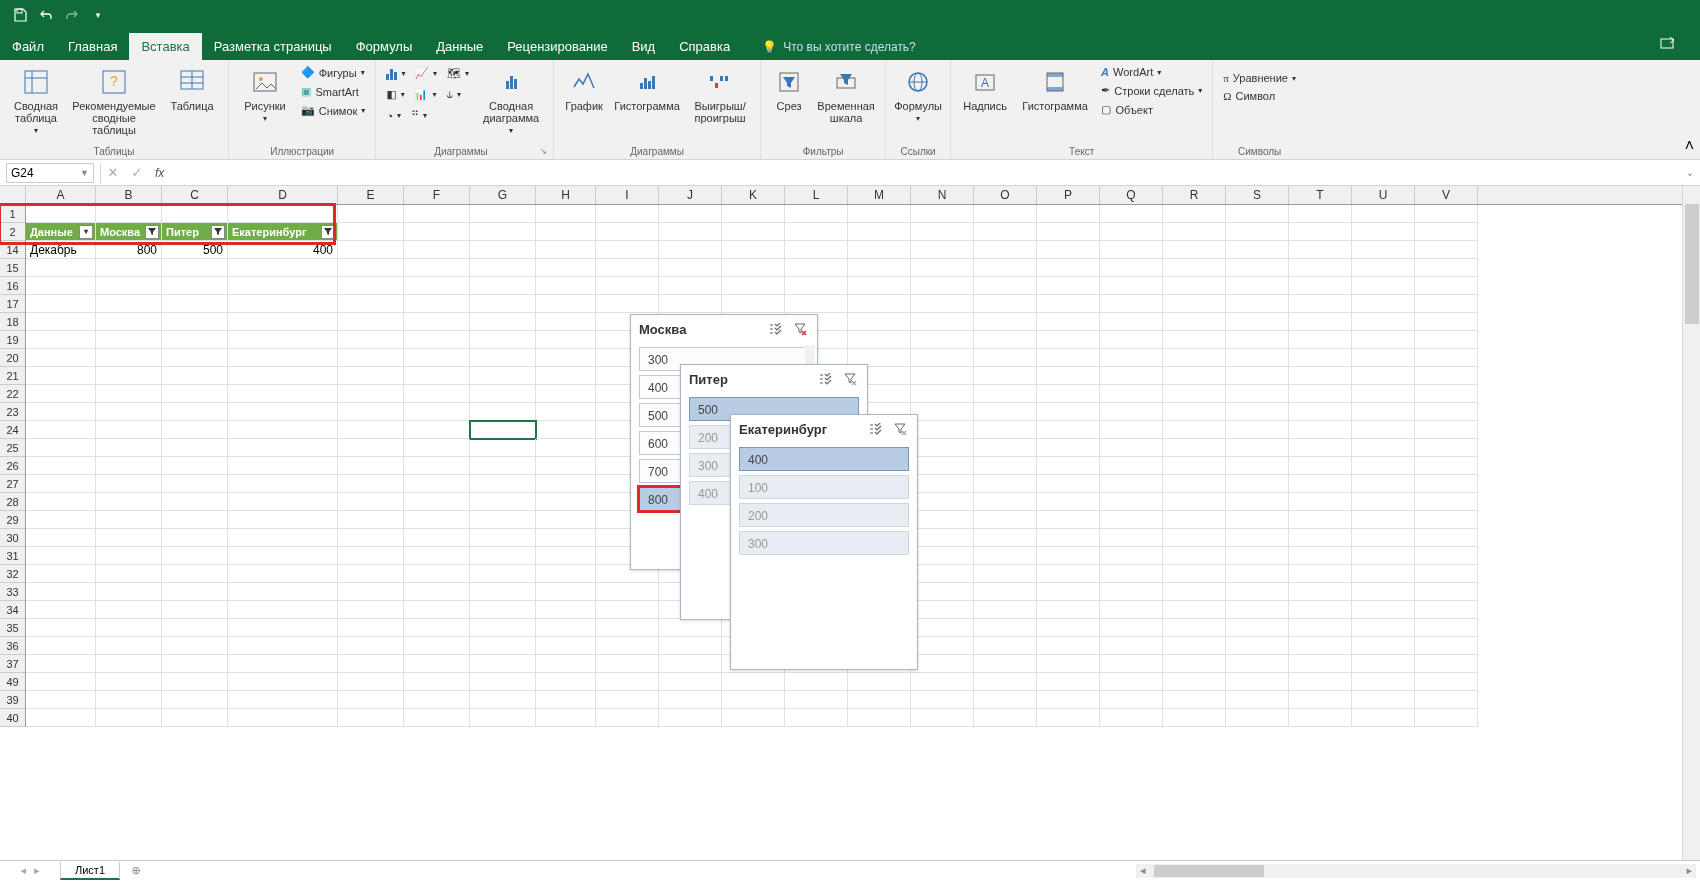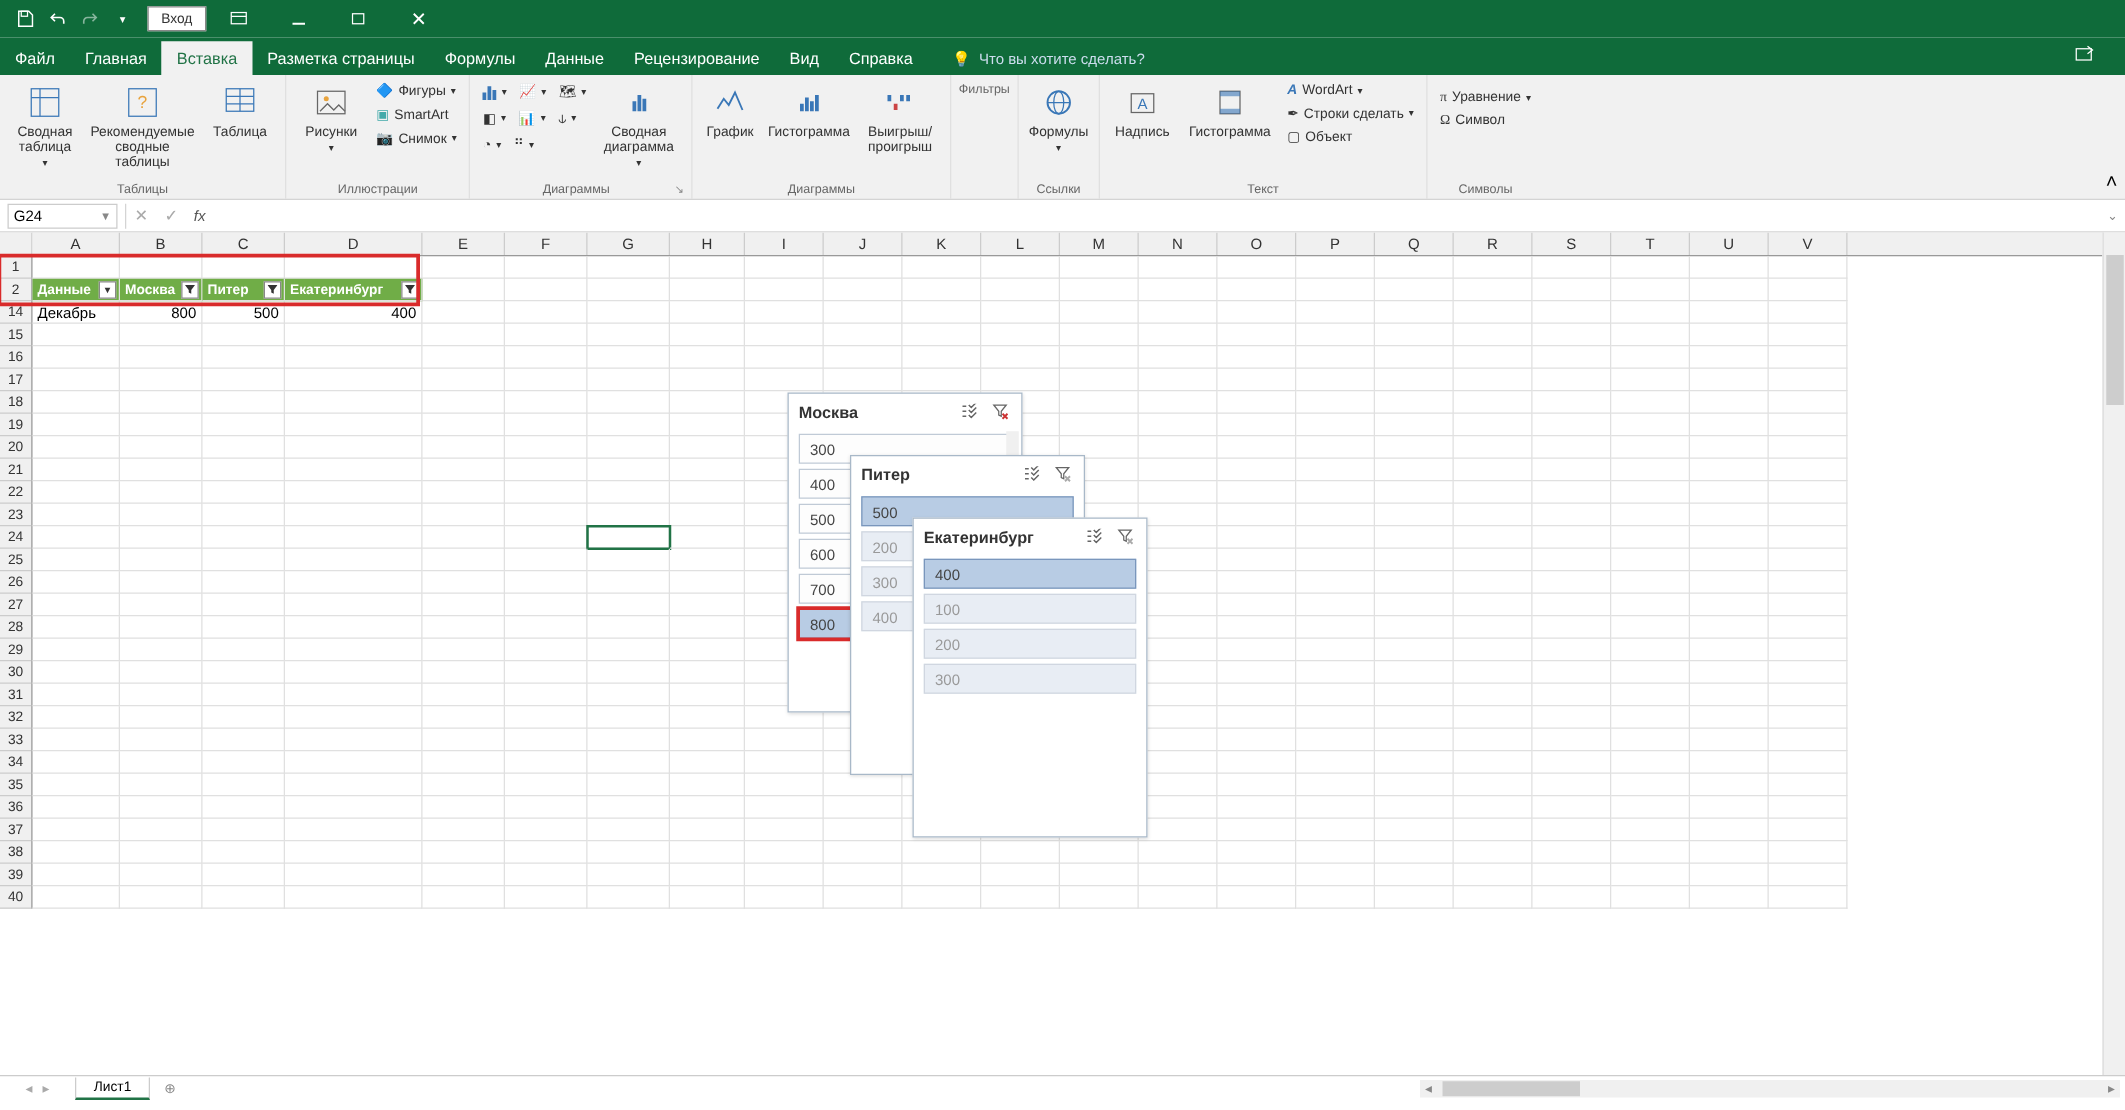--- a/index.html
+++ b/index.html
@@ -104,44 +104,20 @@
         <svg width="14" height="14" viewBox="0 0 14 14">
           <path d="M5 3L2 6l3 3M2 6h7a3 3 0 013 3v2" fill="none" stroke="#fff" stroke-width="1.3"></path>
         </svg>
       </div>
     <div class="qa-btn" style="opacity:.5">
         <svg width="14" height="14" viewBox="0 0 14 14">
           <path d="M9 3l3 3-3 3M12 6H5a3 3 0 00-3 3v2" fill="none" stroke="#fff" stroke-width="1.3"></path>
         </svg>
       </div>
     <div class="qa-btn" style="font-size:9px;color:#fff">▾</div>
-  </div>
-  <div class="titlebar-right">
-    <button class="login-btn">Вход</button>
-    <div class="win-btn">
-        <svg width="14" height="12" viewBox="0 0 14 12">
-          <rect x="1" y="1" width="12" height="9" fill="none" stroke="#fff"></rect>
-          <line x1="1" y1="4" x2="13" y2="4" stroke="#fff"></line>
-        </svg>
-      </div>
-    <div class="win-btn">
-        <svg width="12" height="12">
-          <line x1="1" y1="10" x2="11" y2="10" stroke="#fff" stroke-width="1.5"></line>
-        </svg>
-      </div>
-    <div class="win-btn">
-        <svg width="12" height="12">
-          <rect x="1" y="2" width="9" height="8" fill="none" stroke="#fff"></rect>
-        </svg>
-      </div>
-    <div class="win-btn">
-        <svg width="12" height="12">
-          <path d="M2 2l8 8M10 2l-8 8" stroke="#fff" stroke-width="1.5"></path>
-        </svg>
-      </div>
   </div>
 </div>
 
 <div class="menubar">
   <div id="menu-items" style="display: flex;">
       <div class="menu-item">Файл</div>
       <div class="menu-item">Главная</div>
       <div class="menu-item active">Вставка</div>
       <div class="menu-item">Разметка страницы</div>
       <div class="menu-item">Формулы</div>
@@ -330,20 +306,40 @@
               <rect x="17" y="2" width="3" height="5" fill="#3a77b7"></rect>
             </svg>
           </div>
         <span>Выигрыш/ проигрыш</span>
       </div>
     </div>
     <div class="ribbon-group-title">Диаграммы</div>
   </div>
 
   <div class="ribbon-group">
+    <div class="ribbon-row">
+      <div class="ribbon-btn-lg" style="width:44px">
+        <div class="ribbon-btn-icon">
+            <svg width="24" height="24">
+              <rect x="3" y="3" width="18" height="18" fill="none" stroke="#666"></rect>
+              <path d="M6 7h12l-4 6v5l-4-2v-3z" fill="#3a77b7"></path>
+            </svg>
+          </div>
+        <span>Срез</span>
+      </div>
+      <div class="ribbon-btn-lg" style="width:66px">
+        <div class="ribbon-btn-icon">
+            <svg width="24" height="24">
+              <rect x="3" y="8" width="18" height="10" fill="none" stroke="#666"></rect>
+              <path d="M6 4h12l-4 6v5l-4-2v-3z" fill="#3a77b7"></path>
+            </svg>
+          </div>
+        <span>Временная шкала</span>
+      </div>
+    </div>
     <div class="ribbon-group-title">Фильтры</div>
   </div>
 
   <div class="ribbon-group">
     <div class="ribbon-row">
       <div class="ribbon-btn-lg" style="width:52px">
         <div class="ribbon-btn-icon">
             <svg width="24" height="24">
               <circle cx="12" cy="12" r="9" fill="none" stroke="#3a77b7" stroke-width="1.5"></circle>
               <ellipse cx="12" cy="12" rx="4" ry="9" fill="none" stroke="#3a77b7"></ellipse>
@@ -474,21 +470,21 @@
       <div class="row-header">28</div>
       <div class="row-header">29</div>
       <div class="row-header">30</div>
       <div class="row-header">31</div>
       <div class="row-header">32</div>
       <div class="row-header">33</div>
       <div class="row-header">34</div>
       <div class="row-header">35</div>
       <div class="row-header">36</div>
       <div class="row-header">37</div>
-      <div class="row-header">38</div>
+      <div class="row-header">49</div>
       <div class="row-header">39</div>
       <div class="row-header">40</div>
     </div>
   <div class="cells" id="cells">
       <div class="cell-row">
         <div class="cell" style="width: 70px;"></div>
         <div class="cell" style="width: 66px;"></div>
         <div class="cell" style="width: 66px;"></div>
         <div class="cell" style="width: 110px;"></div>
         <div class="cell" style="width: 66px;"></div>

